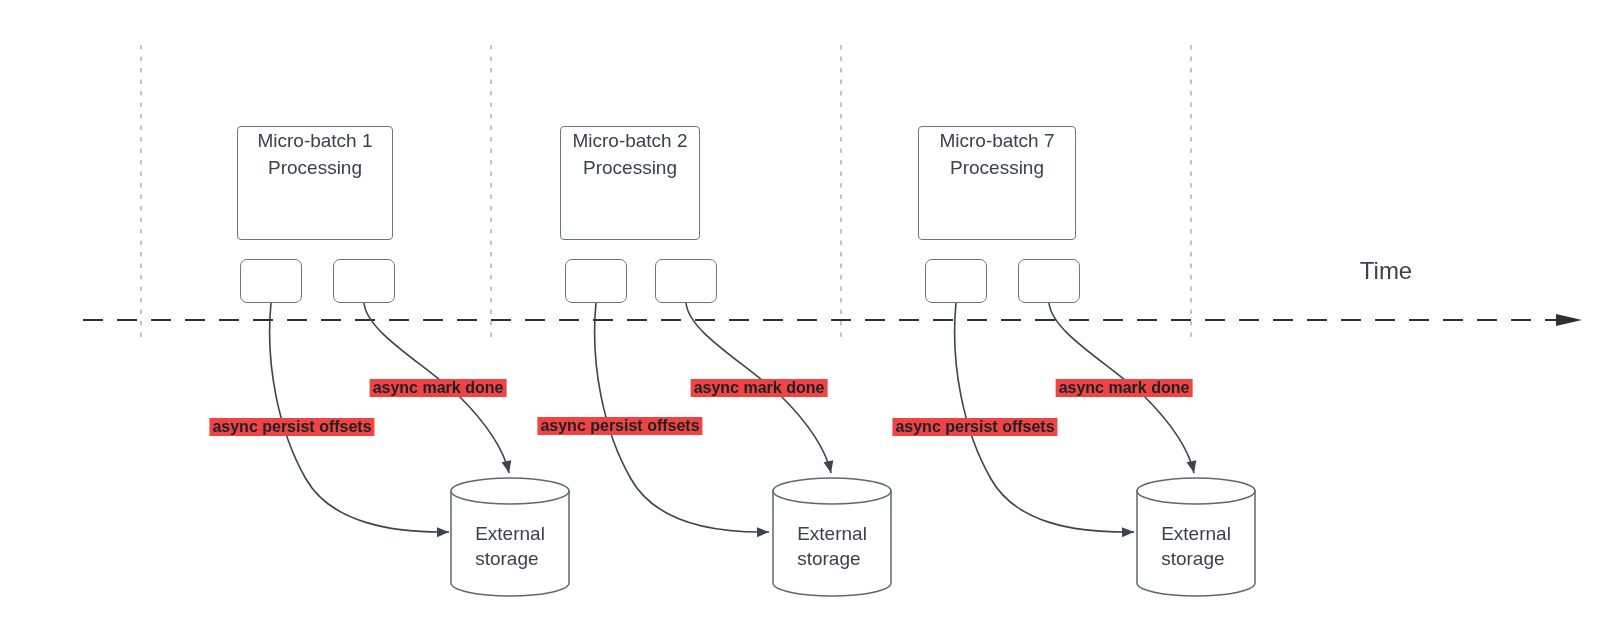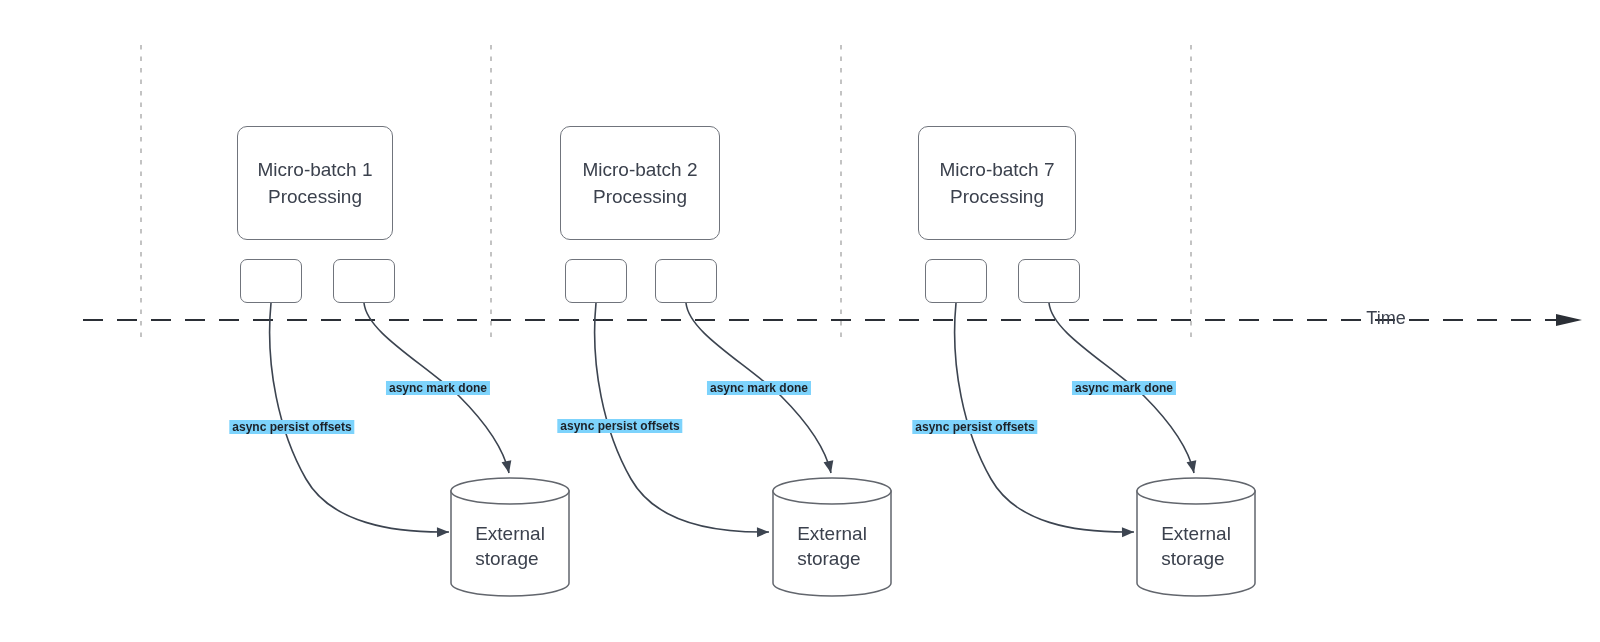--- a/index.html
+++ b/index.html
@@ -19,66 +19,64 @@
     position: absolute;
     left: 0;
     top: 0;
     width: 1600px;
     height: 642px;
   }
   .proc-box {
     position: absolute;
     box-sizing: border-box;
     border: 1.4px solid #70747c;
-    border-radius: 10px;
+    border-radius: 4px;
     background: #ffffff;
     display: flex;
     flex-direction: column;
     align-items: center;
-    justify-content: center;
     text-align: center;
     color: #3b414d;
     font-size: 19px;
     line-height: 27px;
   }
   .task-box {
     position: absolute;
     box-sizing: border-box;
     width: 62px;
     height: 44px;
     border: 1.4px solid #70747c;
     border-radius: 7px;
     background: #ffffff;
   }
   .edge-label {
     position: absolute;
     transform: translate(-50%, -50%);
     white-space: nowrap;
-    font-size: 12px;
+    font-size: 16px;
     font-weight: 700;
     color: #1d2127;
-    background: #7dd3fc;
+    background: #ef4444;
     padding: 0 3px;
   }
   .storage-label {
     position: absolute;
     transform: translate(-50%, -50%);
     text-align: left;
     color: #3b414d;
     font-size: 19px;
     line-height: 25px;
     white-space: nowrap;
   }
   .time-label {
     position: absolute;
     transform: translate(-50%, -50%);
     color: #3b414d;
-    font-size: 18px;
+    font-size: 24px;
     white-space: nowrap;
-    margin-top: 47px;
   }
 </style>
 </head>
 <body>
 
 <div class="canvas">
 
   <svg class="svg-layer" viewBox="0 0 1600 642" xmlns="http://www.w3.org/2000/svg">
     <defs>
       <marker id="arrow" viewBox="0 0 14 11" refX="13" refY="5.5" markerWidth="14" markerHeight="11" markerUnits="userSpaceOnUse" orient="auto">
@@ -123,21 +121,21 @@
   </div>
   <div class="task-box" style="left:240px; top:259px;"></div>
   <div class="task-box" style="left:333px; top:259px;"></div>
   <div class="edge-label" style="left:292px; top:427px;">async persist offsets</div>
   <div class="edge-label" style="left:438px; top:388px;">async mark done</div>
   <div class="storage-label" style="left:510px; top:546px;">
     <div>External</div>
     <div>storage</div>
   </div>
 
-  <div class="proc-box" style="left:560px; top:126px; width:160px; height:114px;">
+  <div class="proc-box" style="left:560px; top:126px; width:140px; height:114px;">
     <div>Micro-batch 2</div>
     <div>Processing</div>
   </div>
   <div class="task-box" style="left:565px; top:259px;"></div>
   <div class="task-box" style="left:655px; top:259px;"></div>
   <div class="edge-label" style="left:620px; top:426px;">async persist offsets</div>
   <div class="edge-label" style="left:759px; top:388px;">async mark done</div>
   <div class="storage-label" style="left:832px; top:546px;">
     <div>External</div>
     <div>storage</div>

